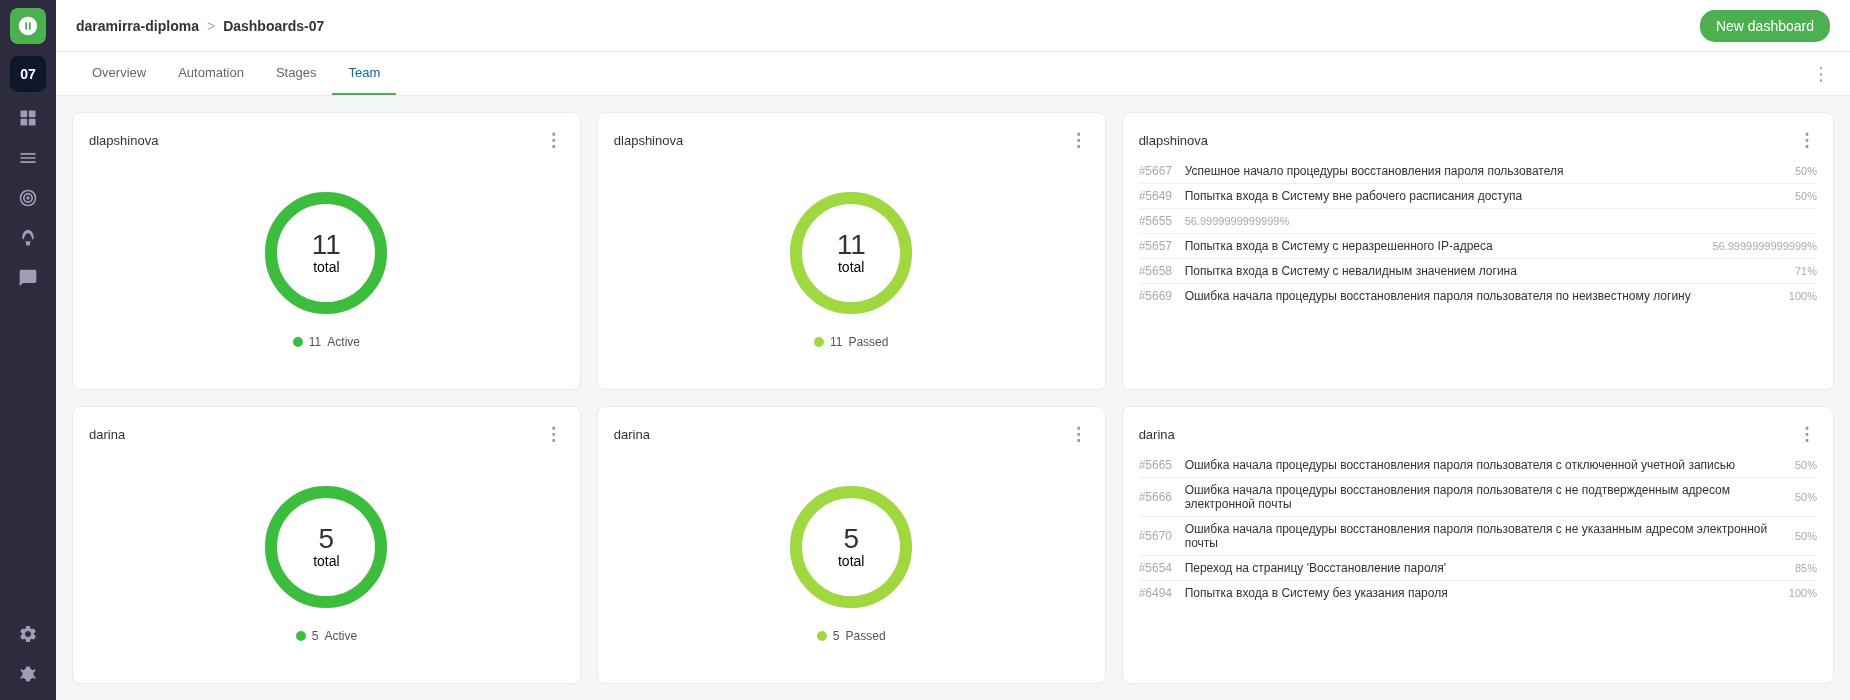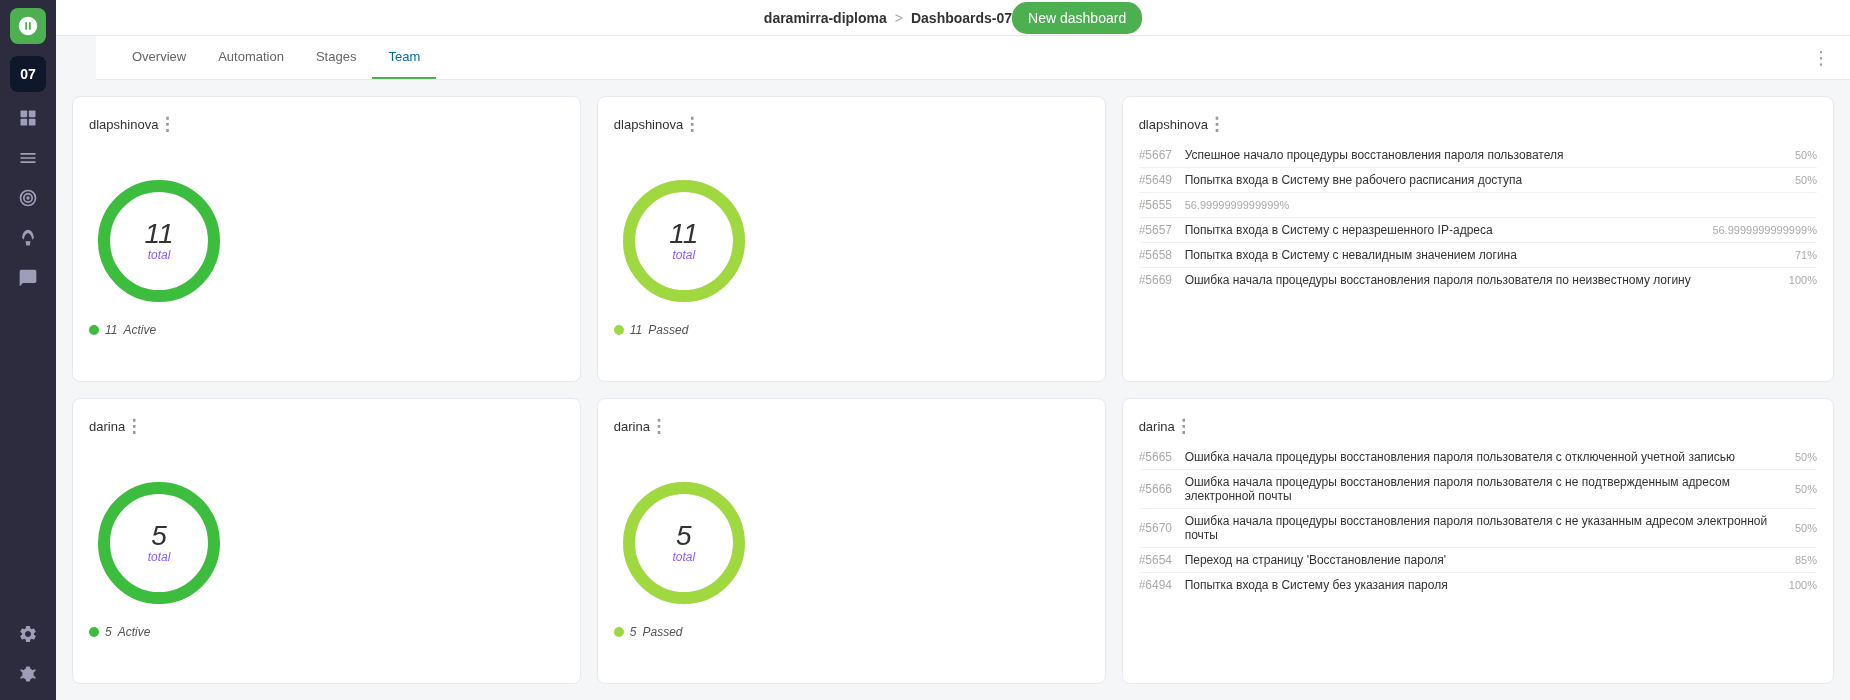--- a/index.html
+++ b/index.html
@@ -49,22 +49,22 @@
       overflow: hidden;
     }
 
     
     .header {
       background: white;
       padding: 0 20px;
       border-bottom: 1px solid #e8e8f0;
       display: flex;
       align-items: center;
-      justify-content: center;
-      height: 36px;
+      justify-content: space-between;
+      height: 52px;
       flex-shrink: 0;
     }
     .breadcrumb {
       display: flex; align-items: center; gap: 8px;
       font-size: 14px; color: #555;
     }
     .breadcrumb .project { font-weight: 600; color: #333; }
     .breadcrumb .separator { color: #aaa; }
     .breadcrumb .page { font-weight: 600; color: #333; }
     .new-dashboard-btn {
@@ -81,21 +81,20 @@
     
     .tabs {
       background: white;
       padding: 0 20px;
       border-bottom: 1px solid #e8e8f0;
       display: flex;
       align-items: center;
       justify-content: space-between;
       height: 44px;
       flex-shrink: 0;
-      margin-left: 40px;
     }
     .tabs-list { display: flex; align-items: center; height: 100%; gap: 0; }
     .tab {
       padding: 0 16px;
       height: 100%;
       display: flex; align-items: center;
       font-size: 13px;
       color: #666;
       cursor: pointer;
       border-bottom: 2px solid transparent;
@@ -118,42 +117,41 @@
     
     .card {
       background: white;
       border-radius: 8px;
       border: 1px solid #e8e8f0;
       padding: 16px;
       display: flex;
       flex-direction: column;
     }
     .card-header {
-      display: flex; align-items: center;
+      display: flex; justify-content: space-between; align-items: center;
       margin-bottom: 8px;
     }
     .card-title { font-size: 13px; font-weight: 500; color: #333; }
     .card-menu { color: #999; cursor: pointer; font-size: 18px; font-weight: bold; letter-spacing: 1px; }
 
     
     .chart-area {
-      display: flex; flex-direction: column; justify-content: center;
+      display: flex; flex-direction: column; align-items: center; justify-content: center;
       flex: 1;
-      font-style: italic;
     }
     .donut-wrap { position: relative; width: 140px; height: 140px; }
     .donut-wrap svg { width: 140px; height: 140px; }
     .donut-center {
       position: absolute;
       top: 50%; left: 50%;
       transform: translate(-50%, -50%);
       text-align: center;
     }
     .donut-number { font-size: 28px; font-weight: 300; color: #333; line-height: 1; }
-    .donut-label { font-size: 12px; color: #8b5cf6; }
+    .donut-label { font-size: 14px; color: #000000; }
 
     .chart-legend {
       display: flex; align-items: center; gap: 6px;
       margin-top: 12px;
       font-size: 12px; color: #555;
     }
     .legend-dot { width: 10px; height: 10px; border-radius: 50%; background: #4caf50; }
 
     
     .table-card {

